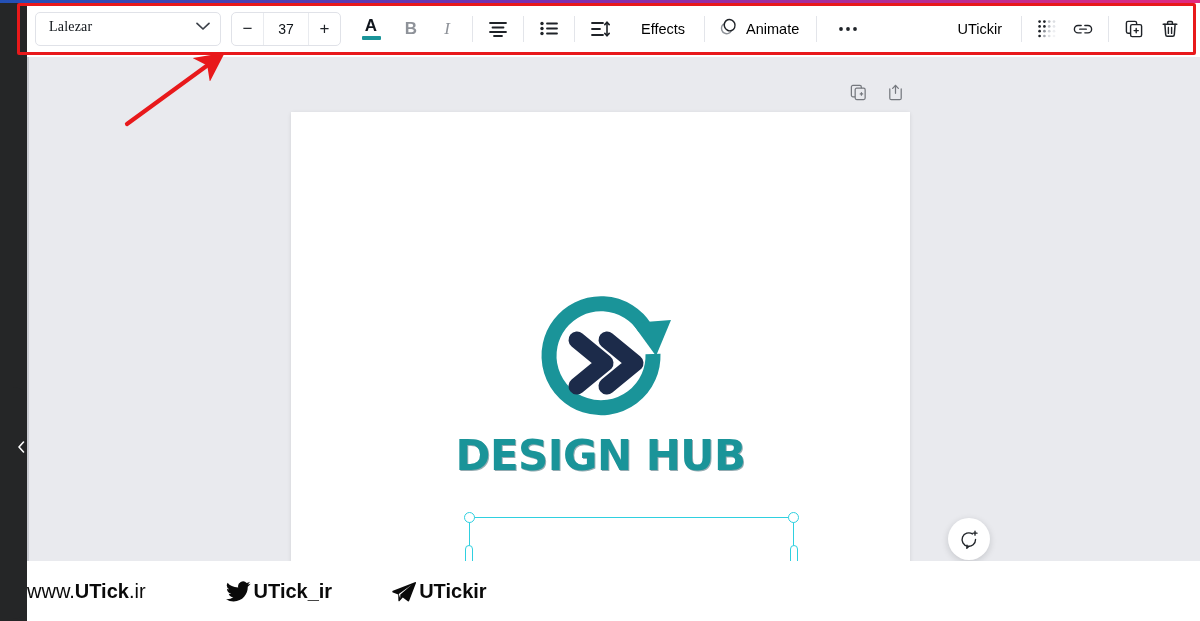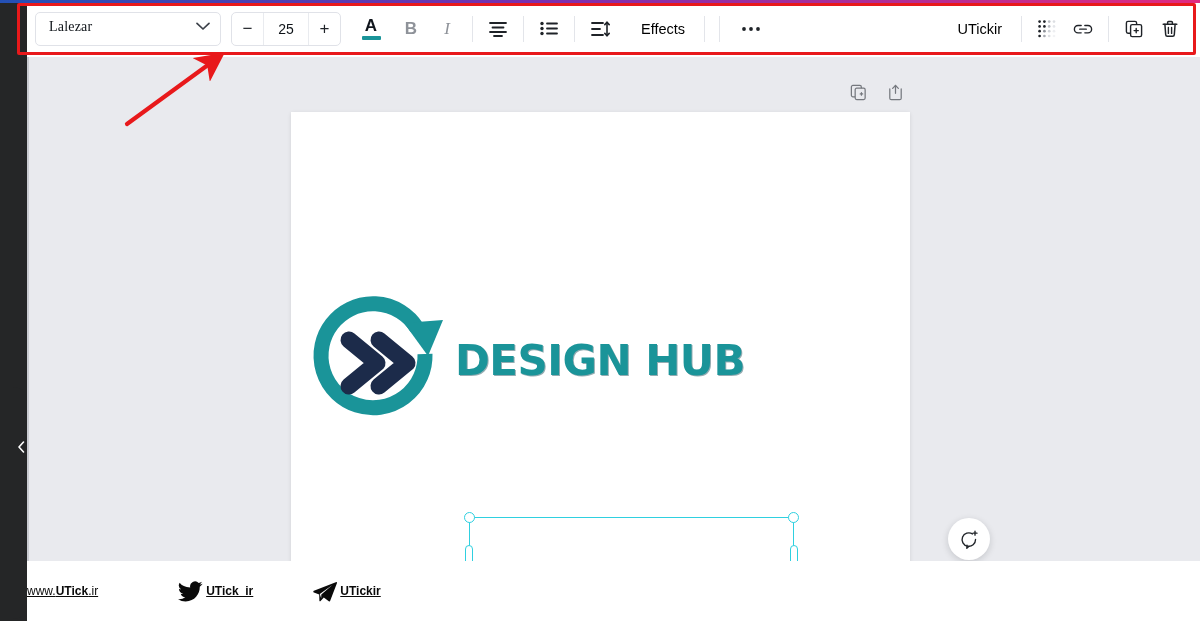--- a/index.html
+++ b/index.html
@@ -185,21 +185,21 @@
     box-shadow: 0 1px 4px rgba(14,19,24,.10);
   }
   .page-tools {
     position: absolute; left: 820px; top: 26px;
     display: flex; gap: 18px; color: #75787e;
   }
 
   
   .logo {
     position: absolute; left: 0; right: 0; top: 175px;
-    display: flex; flex-direction: row; align-items: center;
+    display: flex; flex-direction: column; align-items: center;
   }
   .logo-mark { width: 164px; height: 152px; }
   .logo-title {
     font-family: "DejaVu Sans", sans-serif;
     font-weight: bold;
     font-size: 42px;
     letter-spacing: -0.5px;
     color: #1a9499;
     line-height: 1;
     margin-top: -4px;
@@ -273,23 +273,22 @@
     width: 1173px; height: 60px;
     background: #ffffff;
     display: flex; align-items: center;
     padding-left: 0px;
     z-index: 12;
   }
   .wm {
     display: flex; align-items: center;
     font-family: "Liberation Sans", sans-serif;
     color: #0a0a0a;
-    font-size: 12px;
+    font-size: 20px;
     white-space: nowrap;
-    text-decoration: underline;
   }
   .wm-1 { margin-left: 0px; }
   .wm b { font-weight: bold; text-align: center; }
   .wm .light { font-weight: normal; }
   .wm-icon { margin-right: 3px; display: flex; align-items: center; }
 
   
   .arrow-svg {
     position: absolute; left: 118px; top: 52px;
     z-index: 32;
@@ -399,21 +398,21 @@
         <span class="fname">Lalezar</span>
         <span class="chev">
           <svg width="14" height="9" viewBox="0 0 14 9" fill="none">
             <path d="M1 1.3L7 7l6-5.7" stroke="#3c4149" stroke-width="1.7" stroke-linecap="round" stroke-linejoin="round"></path>
           </svg>
         </span>
       </div>
 
       <div class="size-group">
         <div class="size-btn">−</div>
-        <div class="size-val">25</div>
+        <div class="size-val">37</div>
         <div class="size-btn">+</div>
       </div>
 
       <div class="gap-s"></div>
 
       <div class="tb-btn color-A">
         <span class="glyph">A</span>
         <span class="swatch" style="background: rgb(26, 148, 153);"></span>
       </div>
 
@@ -451,20 +450,29 @@
           <path d="M14.8 4.6L17 2.3l2.2 2.3M14.8 13.4L17 15.7l2.2-2.3" stroke="#1f2328" stroke-width="1.6" stroke-linecap="round" stroke-linejoin="round"></path>
         </svg>
       </div>
 
       <div class="gap-m"></div>
 
       <div class="tb-btn tb-text">Effects</div>
 
       <div class="divider"></div>
 
+      <div class="tb-btn tb-icon-text">
+        <span>
+          <svg width="21" height="21" viewBox="0 0 22 22" fill="none">
+            <ellipse cx="9" cy="13" rx="5.3" ry="5.6" transform="rotate(-20 9 13)" stroke="#8d9197" stroke-width="1.5"></ellipse>
+            <ellipse cx="12.2" cy="9.6" rx="5.6" ry="6" transform="rotate(-20 12.2 9.6)" stroke="#1f2328" stroke-width="1.5" fill="#ffffff"></ellipse>
+          </svg>
+        </span>
+        <span class="tb-text" style="padding:0">Animate</span>
+      </div>
 
       <div class="divider"></div>
 
       <div class="tb-btn" style="padding:0 14px">
         <svg width="20" height="6" viewBox="0 0 20 6" fill="#1f2328">
           <circle cx="3" cy="3" r="1.9"></circle>
             <circle cx="10" cy="3" r="1.9"></circle>
             <circle cx="17" cy="3" r="1.9"></circle>
         </svg>
       </div>

